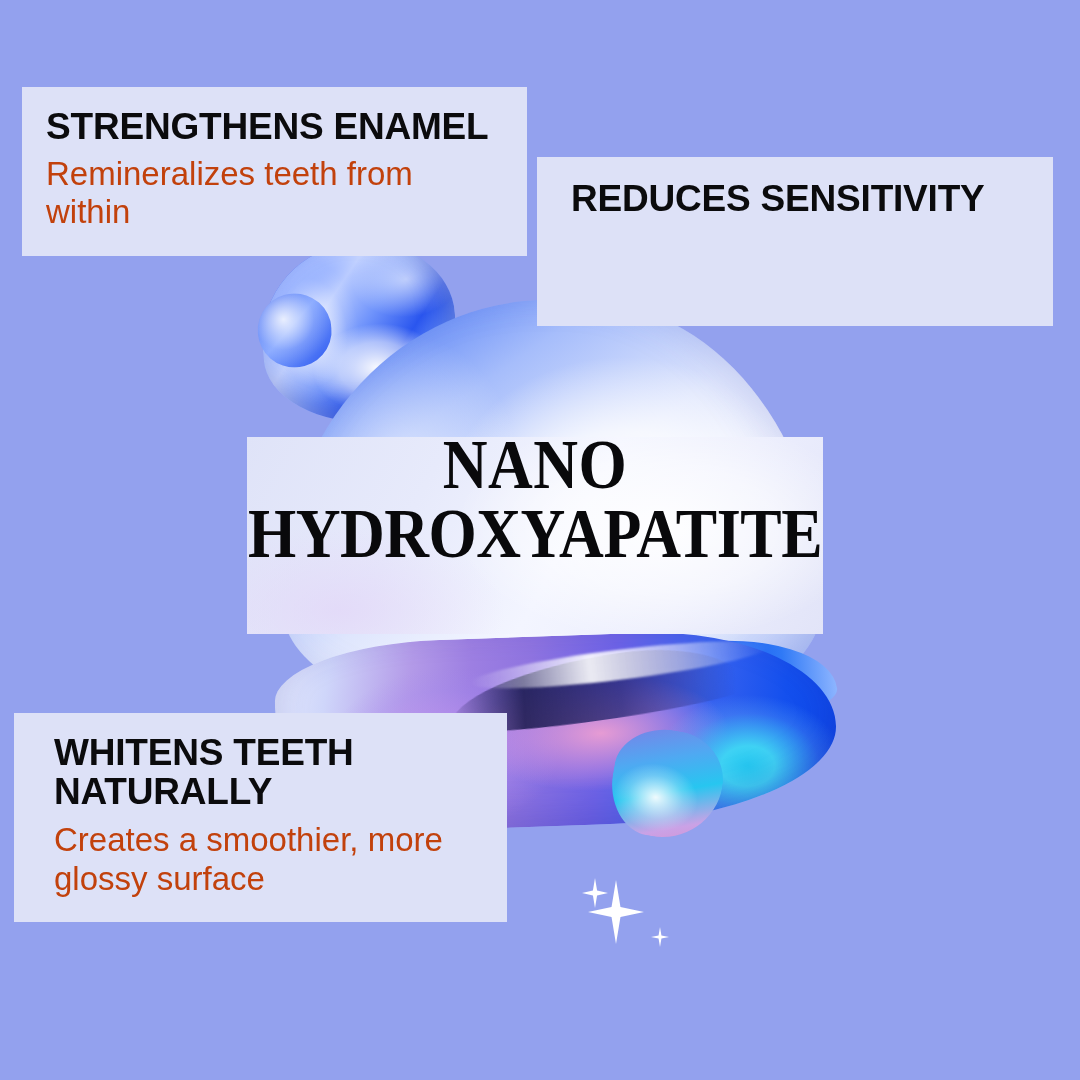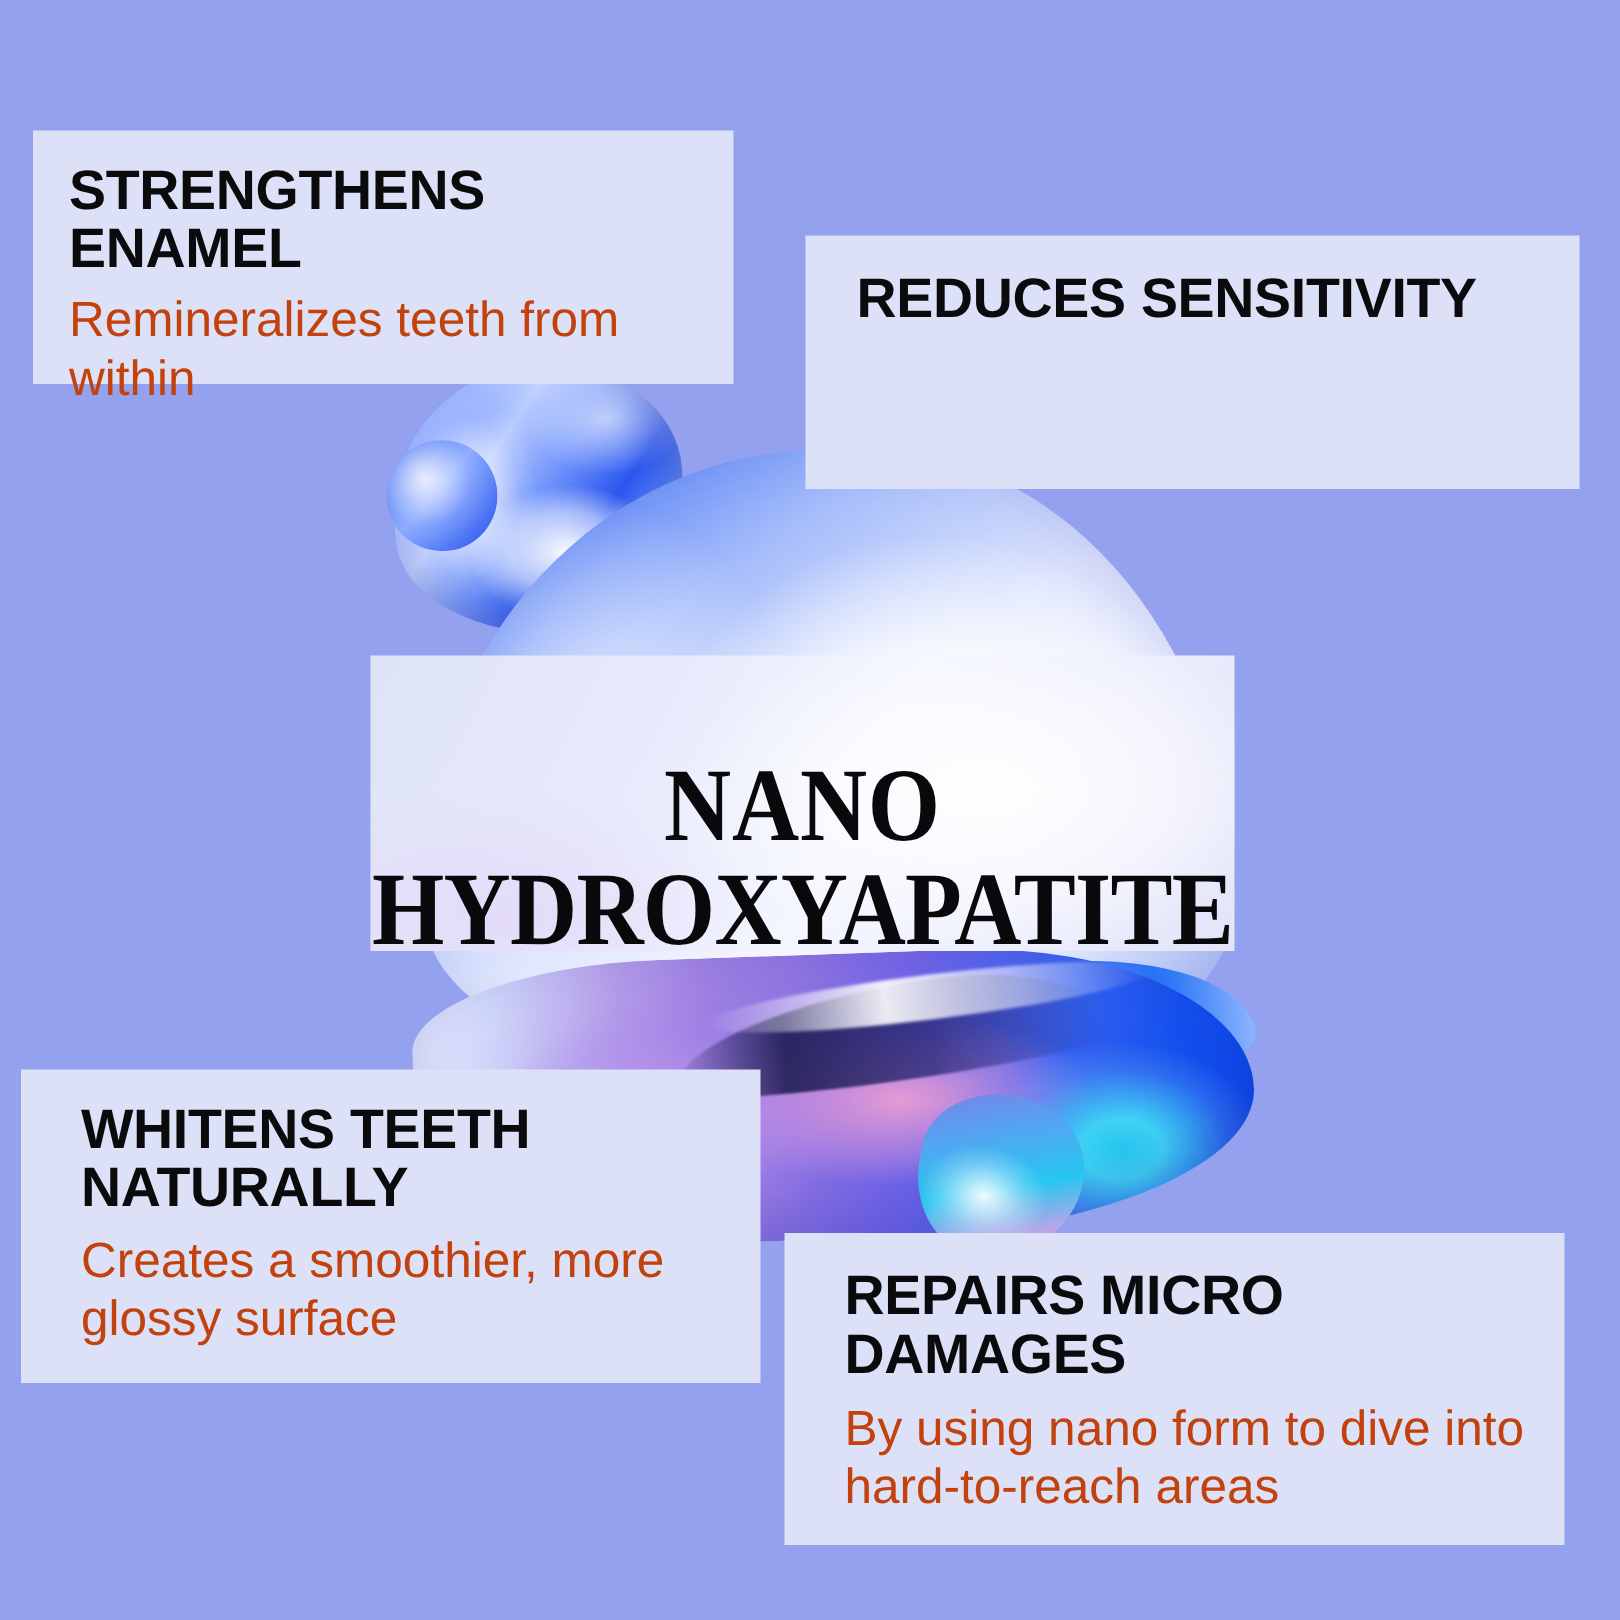--- a/index.html
+++ b/index.html
@@ -161,21 +161,21 @@
     margin: 0;
   }
   .card-body {
     color: #c2410c;
     line-height: 1.16;
     margin: 0;
     font-weight: 400;
   }
 
   
-  #card-strengthens { left: 22px; top: 87px; width: 467px; height: 169px; padding: 20px 24px 0 24px; }
+  #card-strengthens { left: 22px; top: 87px; width: 505px; height: 169px; padding: 20px 24px 0 24px; }
   #card-strengthens .card-title { font-size: 37px; }
   #card-strengthens .card-body { font-size: 33px; margin-top: 9px; }
 
   
   #card-reduces { left: 537px; top: 157px; width: 516px; height: 169px; padding: 22px 39px 0 34px; }
   #card-reduces .card-title { font-size: 37px; }
   #card-reduces .card-body { font-size: 33px; margin-top: 9px; }
 
   
   #card-whitens { left: 14px; top: 713px; width: 493px; height: 209px; padding: 20px 24px 0 40px; }
@@ -192,21 +192,21 @@
     position: absolute;
     left: 247px;
     top: 437px;
     width: 576px;
     height: 197px;
     background:
       radial-gradient(ellipse 46% 74% at 72% 46%, rgba(255,255,255,0.95) 0%, rgba(255,255,255,0.55) 44%, rgba(255,255,255,0) 78%),
       radial-gradient(ellipse 40% 60% at 16% 88%, rgba(226,214,248,0.75) 0%, rgba(226,214,248,0) 72%),
       linear-gradient(118deg, #dfe3f8 0%, #e7eafb 30%, #f3f5ff 55%, #eceefd 76%, #e2e4f8 100%);
     display: flex;
-    align-items: flex-end;
+    align-items: flex-start;
     justify-content: center;
   }
   #hero-title {
     font-family: "Liberation Serif", serif;
     font-weight: 700;
     font-size: 62px;
     line-height: 1.0;
     color: #09090b;
     text-align: center;
     letter-spacing: 0.5px;
@@ -248,18 +248,14 @@
       <span class="l1">NANO</span>
       <span class="l2">HYDROXYAPATITE</span>
     </h1>
   </div>
 
   <div class="card" id="card-whitens">
     <p class="card-title">WHITENS TEETH NATURALLY</p>
     <p class="card-body">Creates a smoothier, more glossy surface</p>
   </div>
 
-  <div class="card" id="card-repairs">
-    <p class="card-title">REPAIRS MICRO DAMAGES</p>
-    <p class="card-body">By using nano form to dive into hard-to-reach areas</p>
-  </div>
 
 </div>
 
 </body></html>

